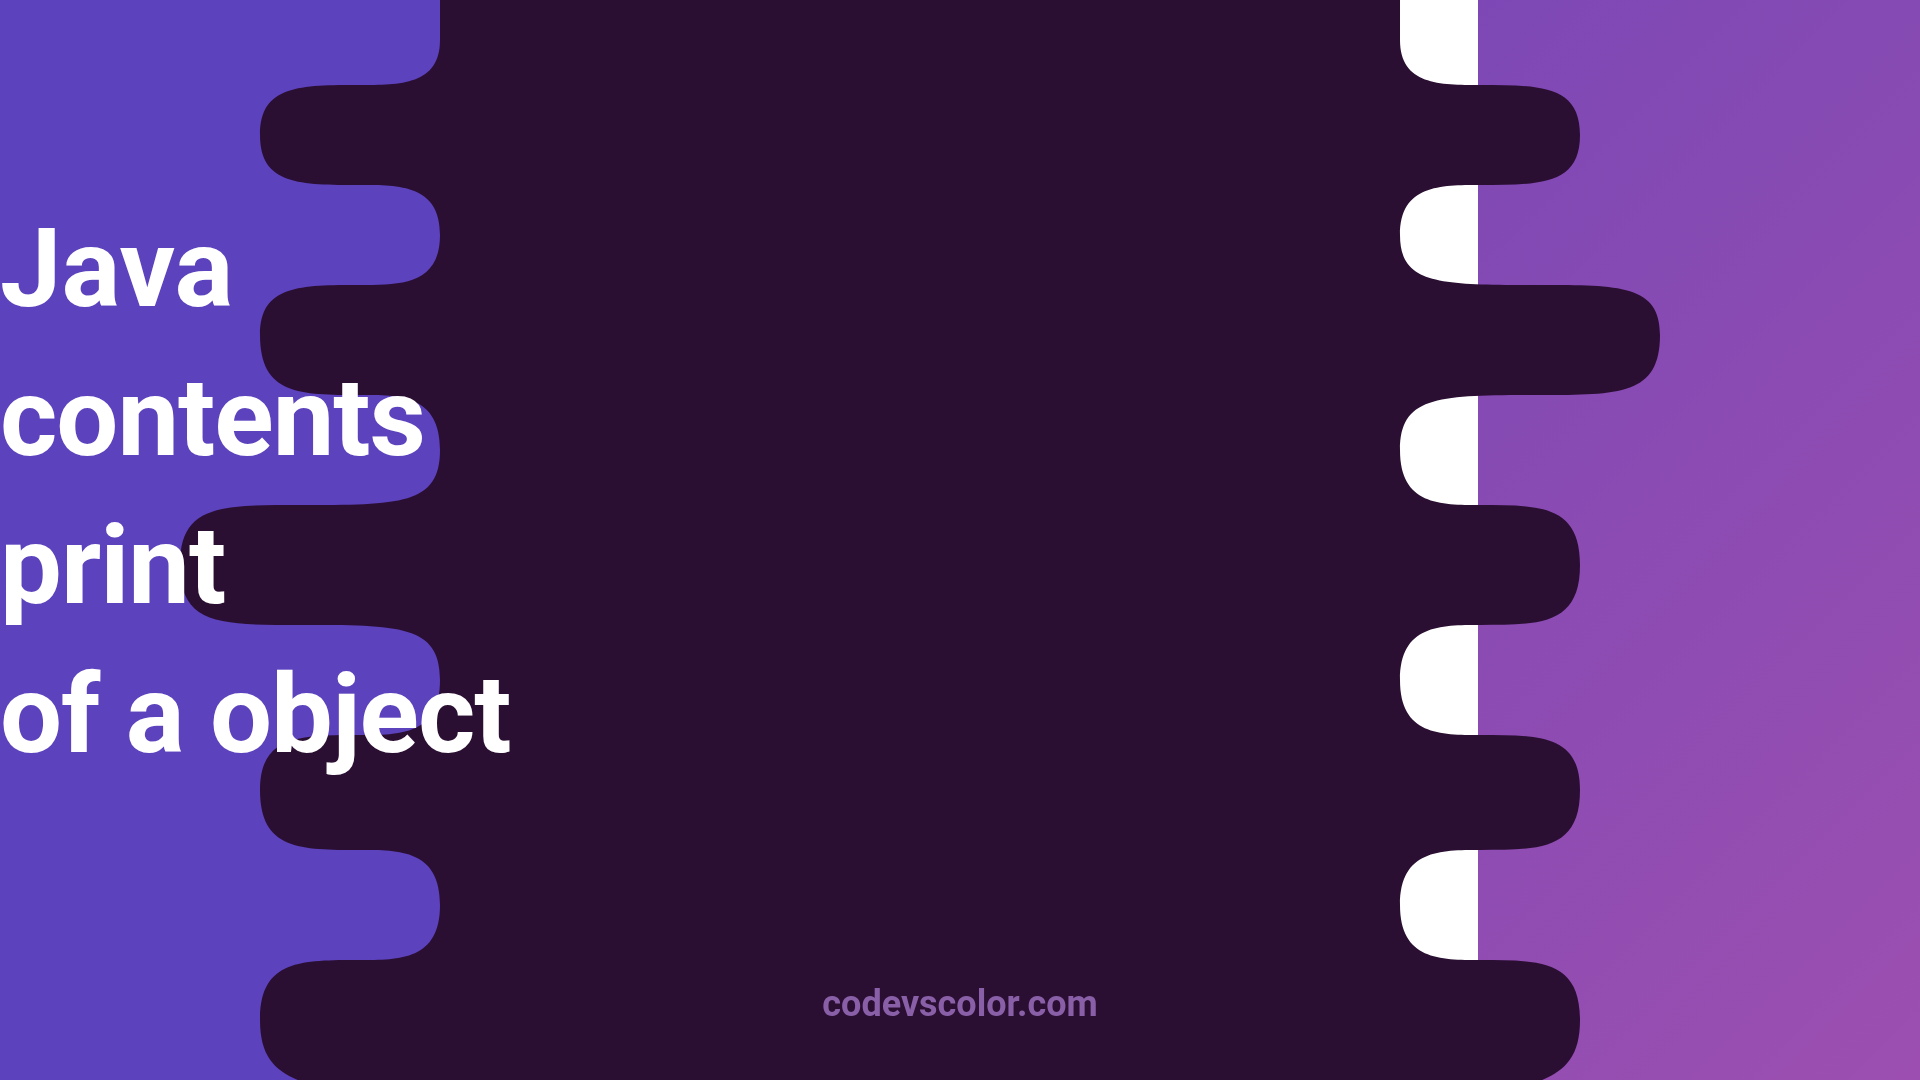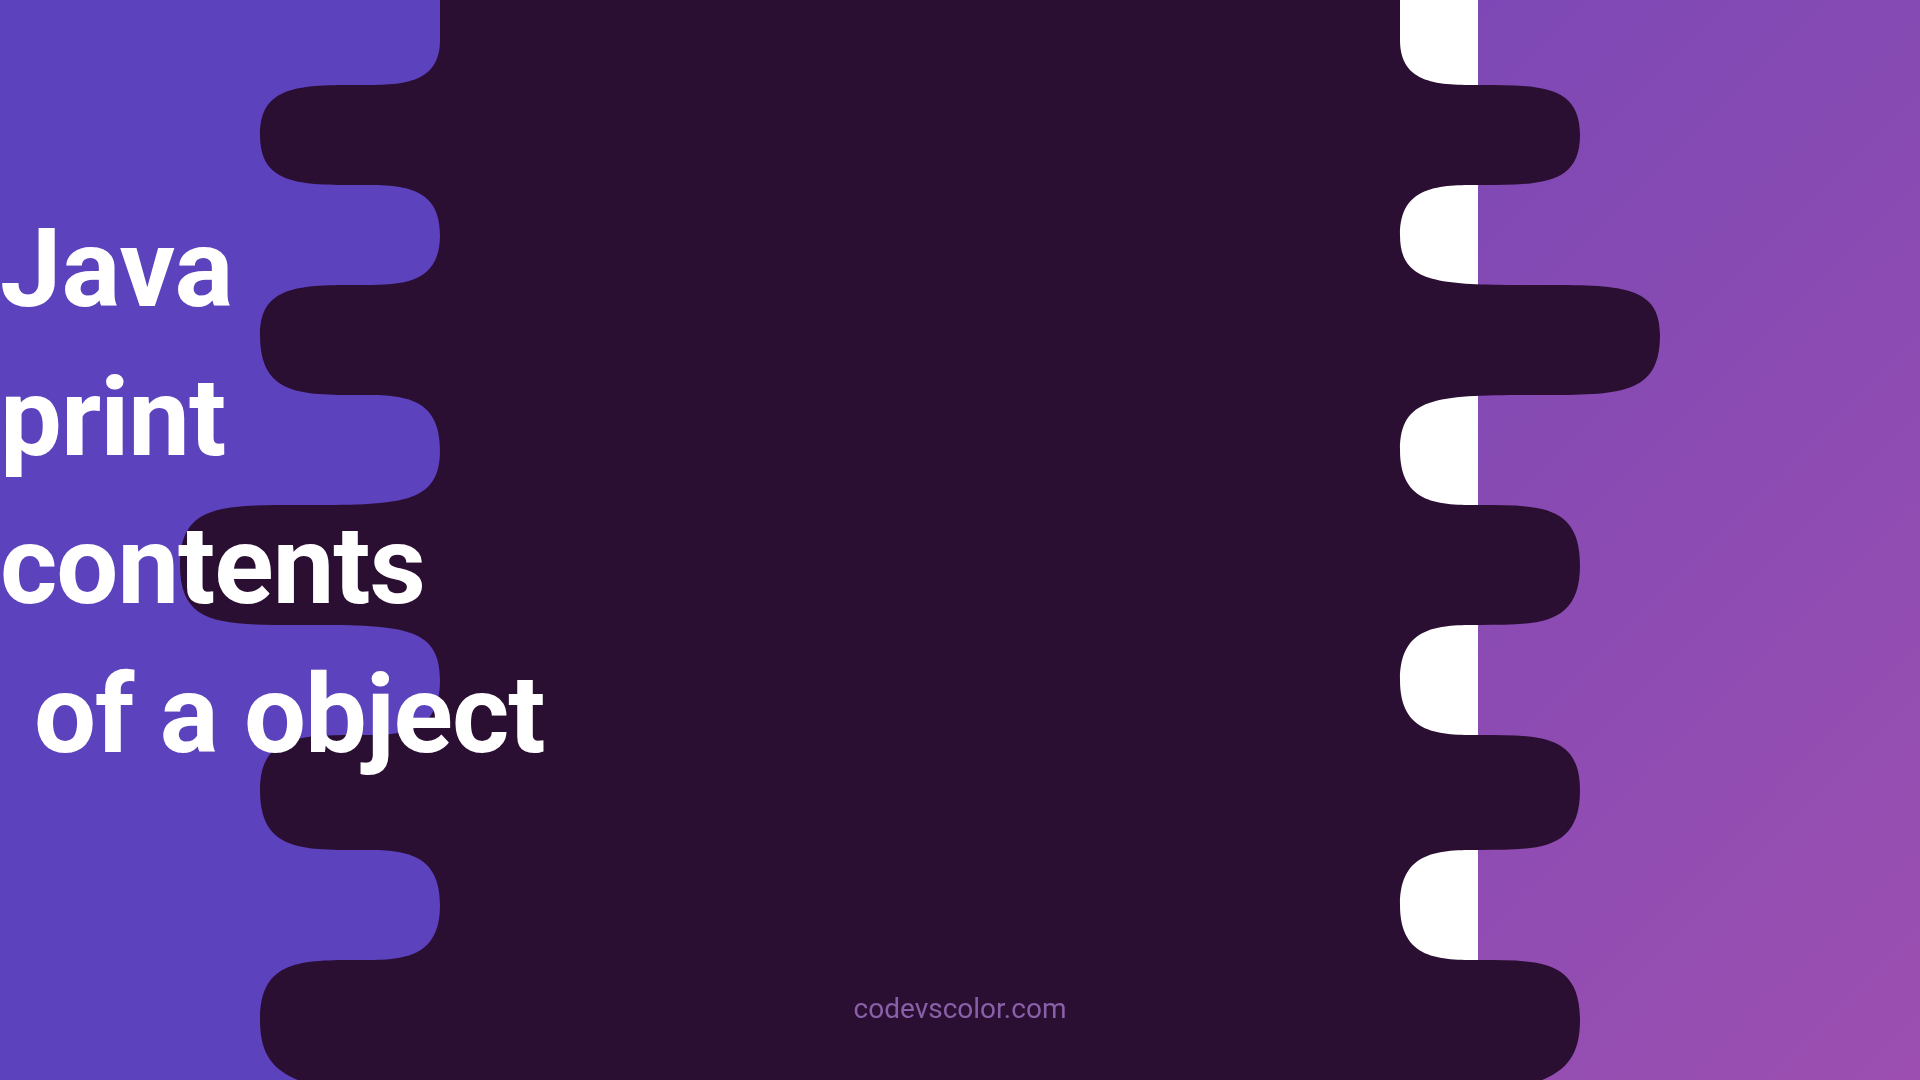--- a/index.html
+++ b/index.html
@@ -76,32 +76,31 @@
     .heading-line:nth-child(2) {
       letter-spacing: -1px;
     }
     
     .heading-line:nth-child(3) {
       letter-spacing: -1px;
     }
     
     .heading-line:nth-child(4) {
       letter-spacing: -1px;
-      margin-left: 34px;
     }
 
     .watermark {
       position: absolute;
       bottom: 55px;
       left: 50%;
       transform: translateX(-50%);
       z-index: 10;
       color: #8960a8;
-      font-size: 28px;
-      font-weight: 400;
+      font-size: 36px;
+      font-weight: 700;
       letter-spacing: 0px;
     }
   </style>
 </head>
 <body>
 
 <div class="banner-container">
   <div class="left-side"></div>
   <div class="right-side"></div>
 
@@ -149,20 +148,20 @@
       C 1580,85 1540,85 1480,85
       C 1440,85 1400,85 1400,40
       L 1400,-20
       Z
     "></path>
   </svg>
 
   <div class="content">
     <h1 class="heading">
       <span class="heading-line">Java</span>
+      <span class="heading-line">contents</span>
       <span class="heading-line">print</span>
-      <span class="heading-line">contents</span>
       <span class="heading-line">of a object</span>
     </h1>
   </div>
 
   <div class="watermark">codevscolor.com</div>
 </div>
 
 </body></html>

